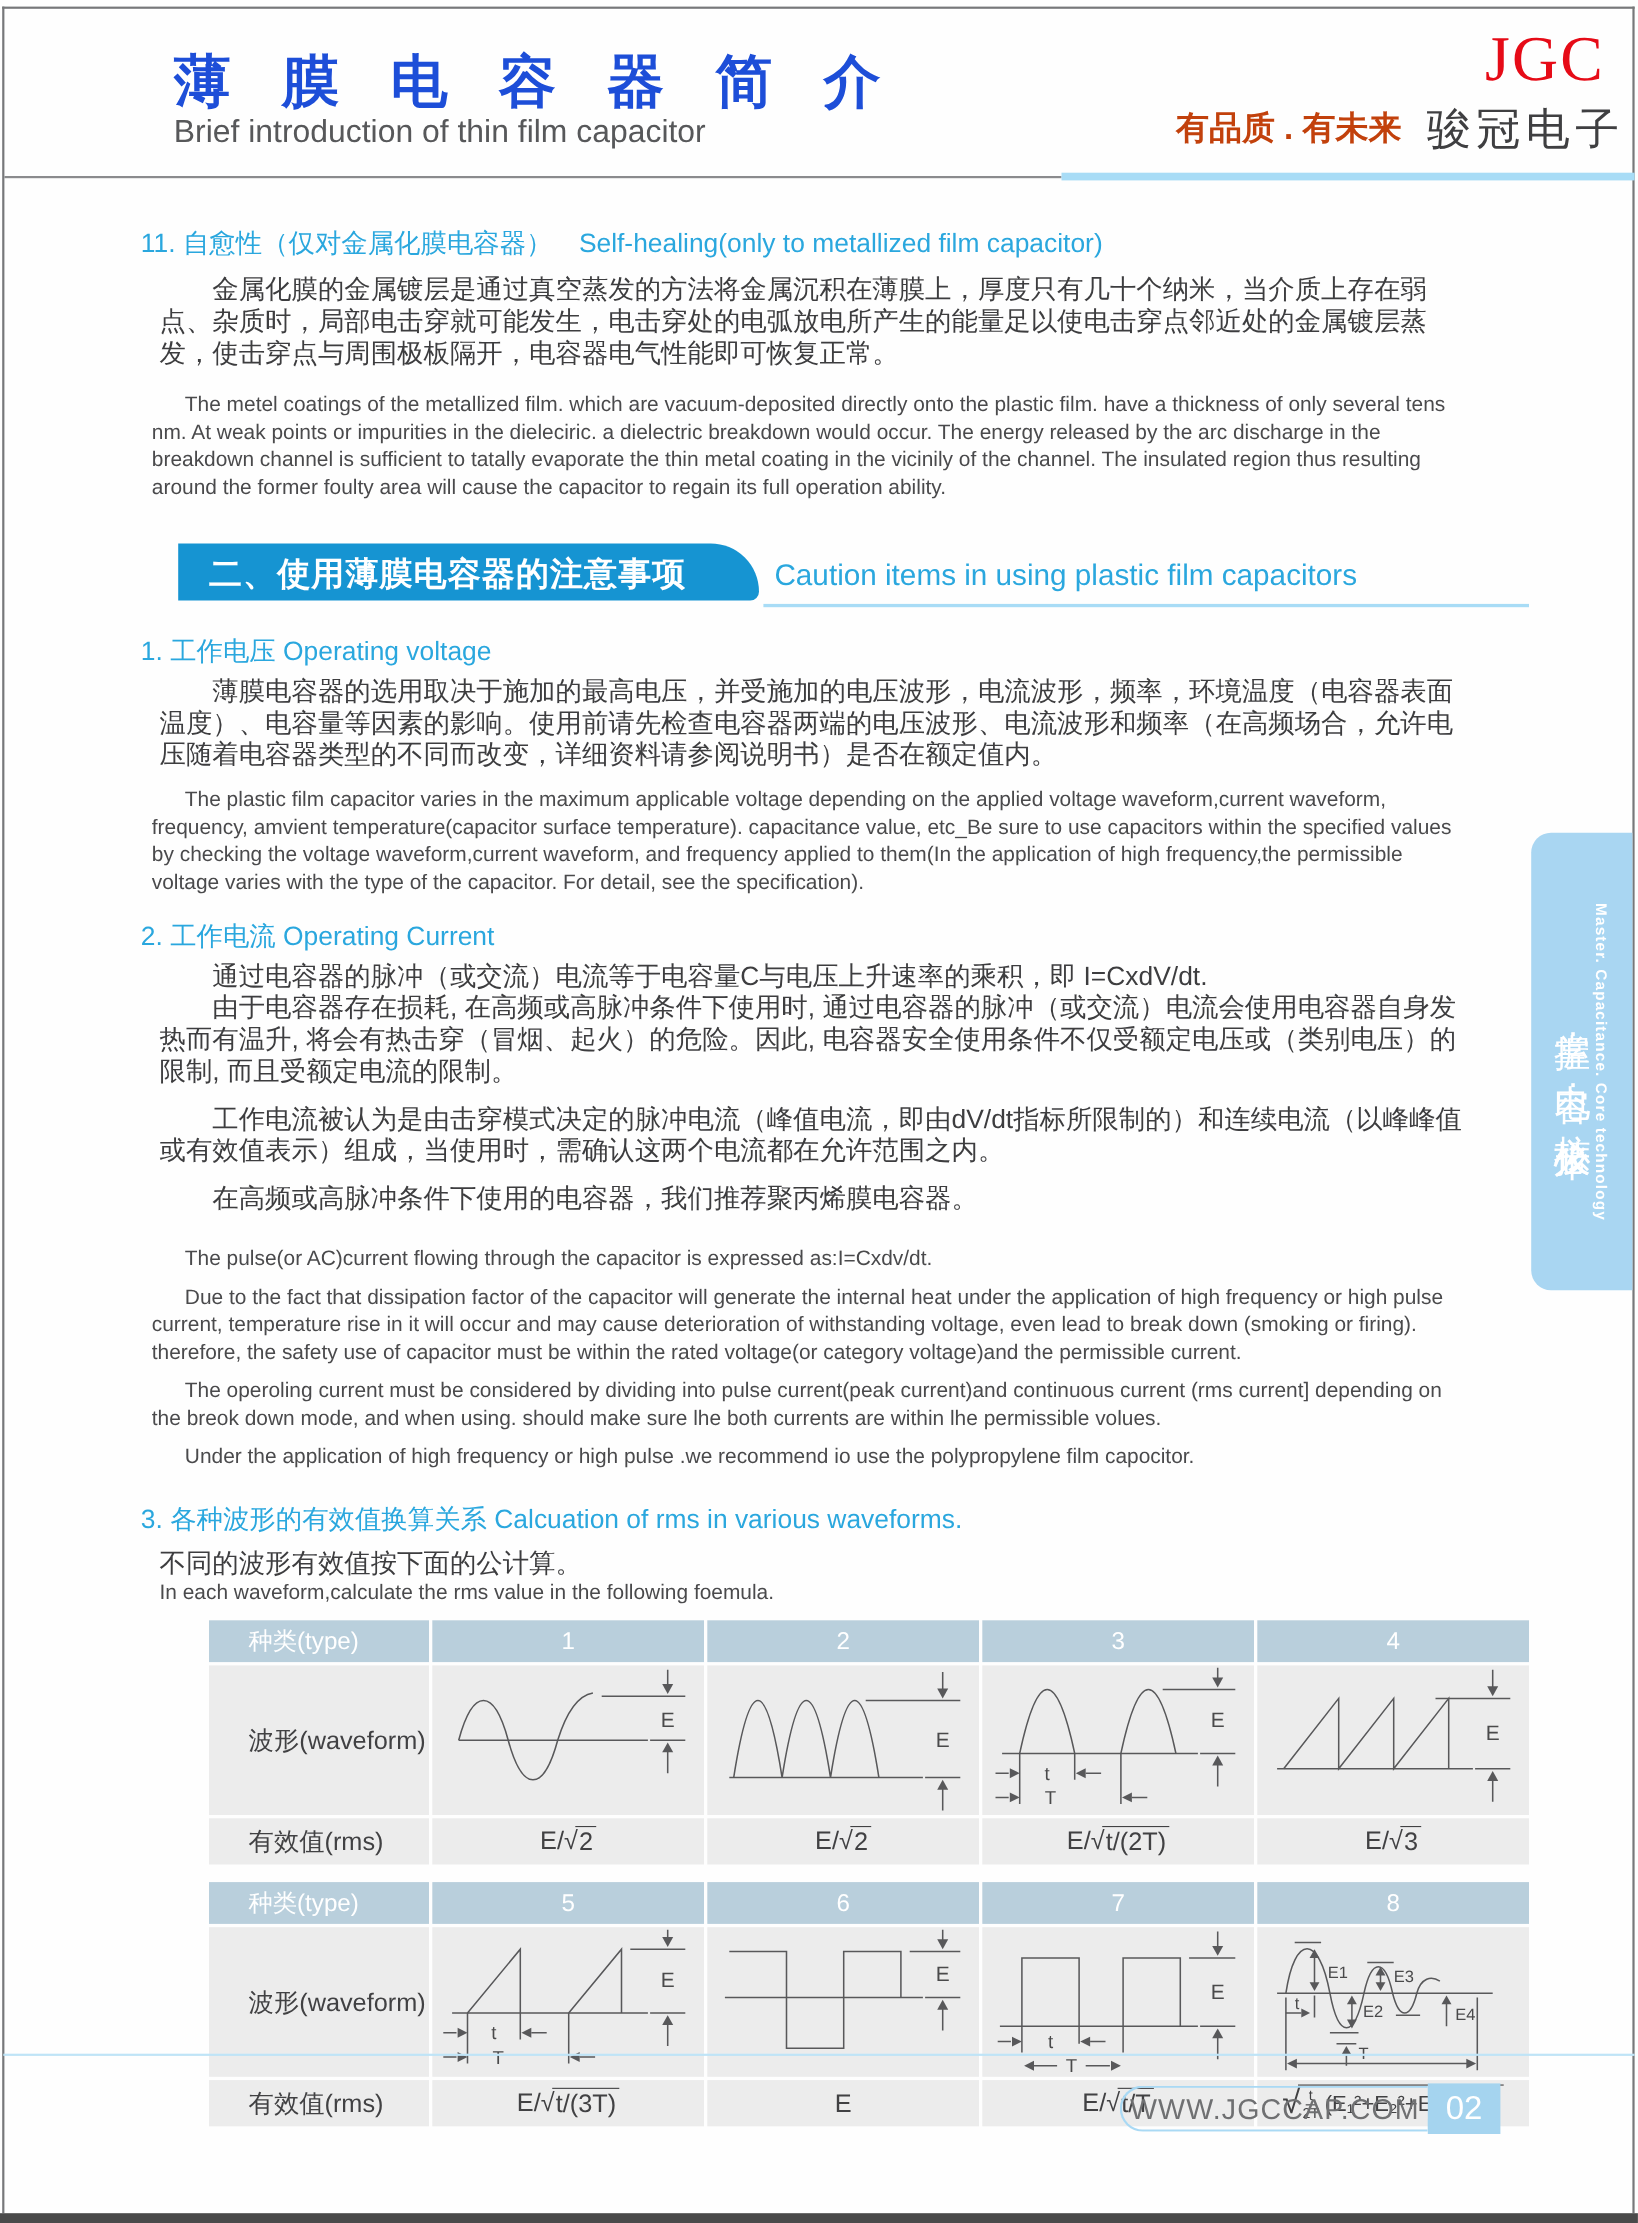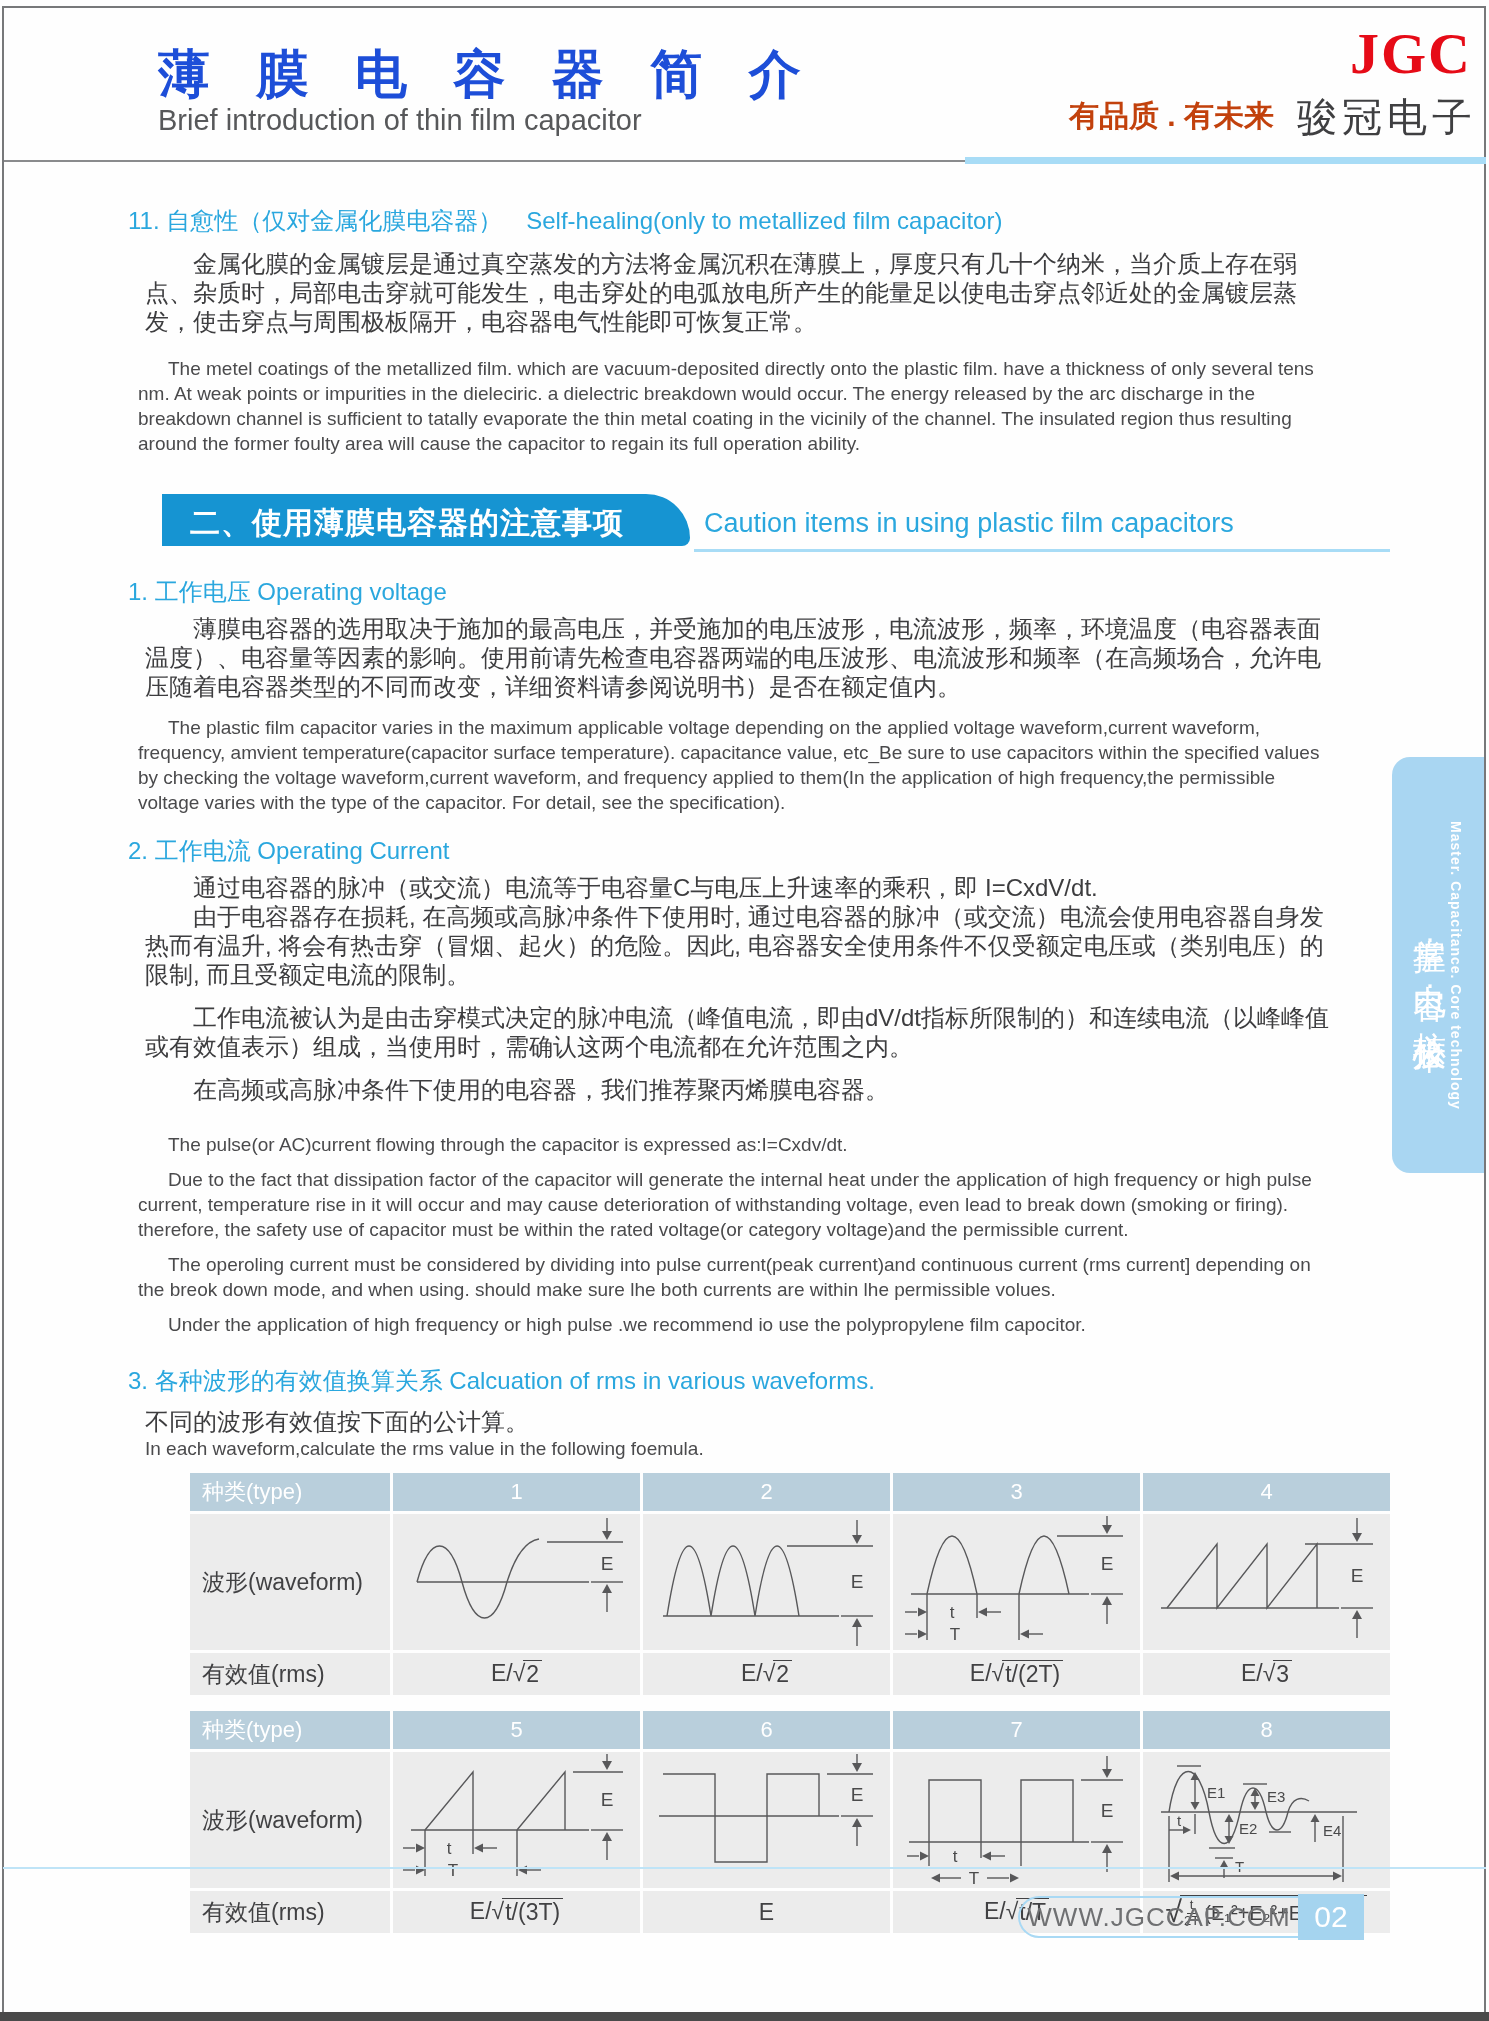--- a/index.html
+++ b/index.html
@@ -6,21 +6,21 @@
   .page{position:relative;width:1489px;height:2021px;background:#fefefe;overflow:hidden;
         font-family:"Liberation Sans","DejaVu Sans",sans-serif;color:#3d3d3f;}
   
   .b-left{position:absolute;left:2px;top:6px;bottom:9px;width:2px;background:#77787a;}
   .b-top{position:absolute;left:2px;right:3px;top:6px;height:2px;background:#77787a;}
   .b-right{position:absolute;right:3px;top:6px;bottom:9px;width:2px;background:#77787a;}
   .bottom-bar{position:absolute;left:0;right:0;bottom:0;height:9px;background:#4a4a4a;}
   
   .title-cn{position:absolute;left:158px;top:40px;font-size:52px;font-weight:bold;color:#1d4ed8;letter-spacing:16px;white-space:nowrap;text-align:right;}
   .title-en{position:absolute;left:158px;top:104px;font-size:29px;color:#57585a;white-space:nowrap;}
-  .logo{position:absolute;left:1350px;top:20px;font-family:"Liberation Serif","DejaVu Serif",serif;font-weight:bold;font-size:58px;color:#e60b17;letter-spacing:2px;}
+  .logo{position:absolute;left:1350px;top:20px;font-family:"Liberation Serif","DejaVu Serif",serif;font-weight:normal;font-size:58px;color:#e60b17;letter-spacing:2px;}
   .slogan{position:absolute;left:1069px;top:96px;font-size:30px;font-weight:bold;color:#c2410c;white-space:nowrap;}
   .company{position:absolute;left:1297px;top:90px;font-size:40px;color:#3f3f41;letter-spacing:5px;white-space:nowrap;}
   .div-gray{position:absolute;left:4px;top:160px;width:961px;height:2px;background:#8a8b8d;}
   .div-blue{position:absolute;left:965px;top:157px;width:521px;height:7px;background:#a8dcf6;}
   
   .main{position:absolute;left:128px;top:205px;width:1212px;}
   .h-blue{color:#2aa7de;font-size:24px;font-weight:normal;margin:0;}
   .cn{font-size:24px;color:#3d3d3f;line-height:29px;text-indent:2em;padding-left:17px;width:1190px;margin:0;}
   .en{font-size:19px;color:#4a4a4c;line-height:25px;text-indent:30px;padding-left:10px;width:1192px;margin:0;}
   .mt12{margin-top:12px}.mt16{margin-top:28px}.mt20{margin-top:20px}.mt6{margin-top:6px}.mt14{margin-top:14px}.mt10{margin-top:10px}.mt24{margin-top:24px}
@@ -30,21 +30,21 @@
           border-radius:0 44px 8px 0;color:#fff;font-size:30px;font-weight:bold;
           line-height:58px;padding-left:28px;box-sizing:border-box;letter-spacing:1px;white-space:nowrap;}
   .caution{position:absolute;left:576px;top:14px;font-size:27px;color:#2aa7de;white-space:nowrap;}
   .banner-underline{position:absolute;left:566px;bottom:0;width:696px;height:3px;background:#a8dcf6;}
   
   .tbl{width:1200px;margin-left:62px;}
   .trow{display:flex;gap:3px;margin-top:3px;}
   .trow:first-child{margin-top:0;}
   .hc{background:#b9cfdc;color:#fff;font-size:22px;height:38px;display:flex;align-items:center;justify-content:center;}
   .bc{background:#ececec;display:flex;align-items:center;justify-content:center;}
-  .lab{width:200px;flex:none;justify-content:flex-start;padding-left:12px;box-sizing:border-box;}
+  .lab{width:200px;flex:none;justify-content:flex-start;padding-left:36px;box-sizing:border-box;}
   .hc.lab{color:#fff;}
   .bc.lab{color:#414143;font-size:23px;}
   .col{flex:1;}
   .wrow .bc{height:136px;}
   .rrow .bc{height:42px;font-size:23px;color:#414143;}
   .rms-f{display:inline-flex;align-items:flex-start;line-height:1.15;}
   .sq{margin-right:-2px;}
   .rad{border-top:1.6px solid #414143;padding:0 3px;display:inline-block;}
   .rad8{border-top:1.6px solid #414143;display:inline-flex;align-items:center;gap:5px;padding:2px 4px 0;}
   .frac{display:inline-flex;flex-direction:column;align-items:center;font-size:13px;line-height:1.15;color:#414143;}

